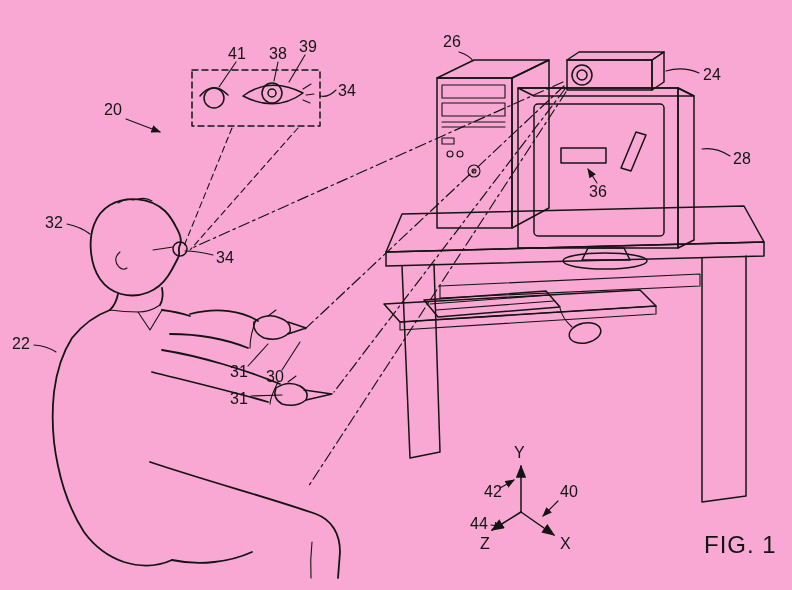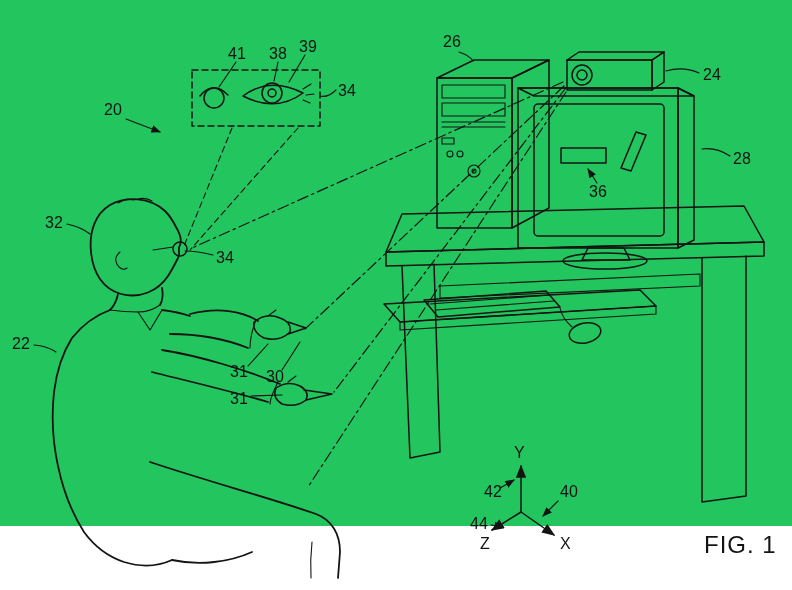--- a/index.html
+++ b/index.html
@@ -1,17 +1,17 @@
 <!DOCTYPE html>
 <html><head>
 <meta charset="utf-8">
 <style>
   html,body{margin:0;padding:0;background:#ffffff;}
   body{width:792px;height:590px;overflow:hidden;}
-  .page{position:relative;width:792px;height:526px;background:#22c55e;}
+  .page{position:relative;width:792px;height:590px;background:#f9a8d4;}
   svg{display:block;}
   svg text{
     font-family:"Liberation Sans", sans-serif;
     font-size:16px;
     fill:#141414;
     stroke:none;
   }
   svg text.cap{font-size:24px;letter-spacing:1px;}
   .s{fill:none;stroke:#141414;stroke-width:1.5;stroke-linecap:round;stroke-linejoin:round;}
   .thin{stroke-width:1.1;}

